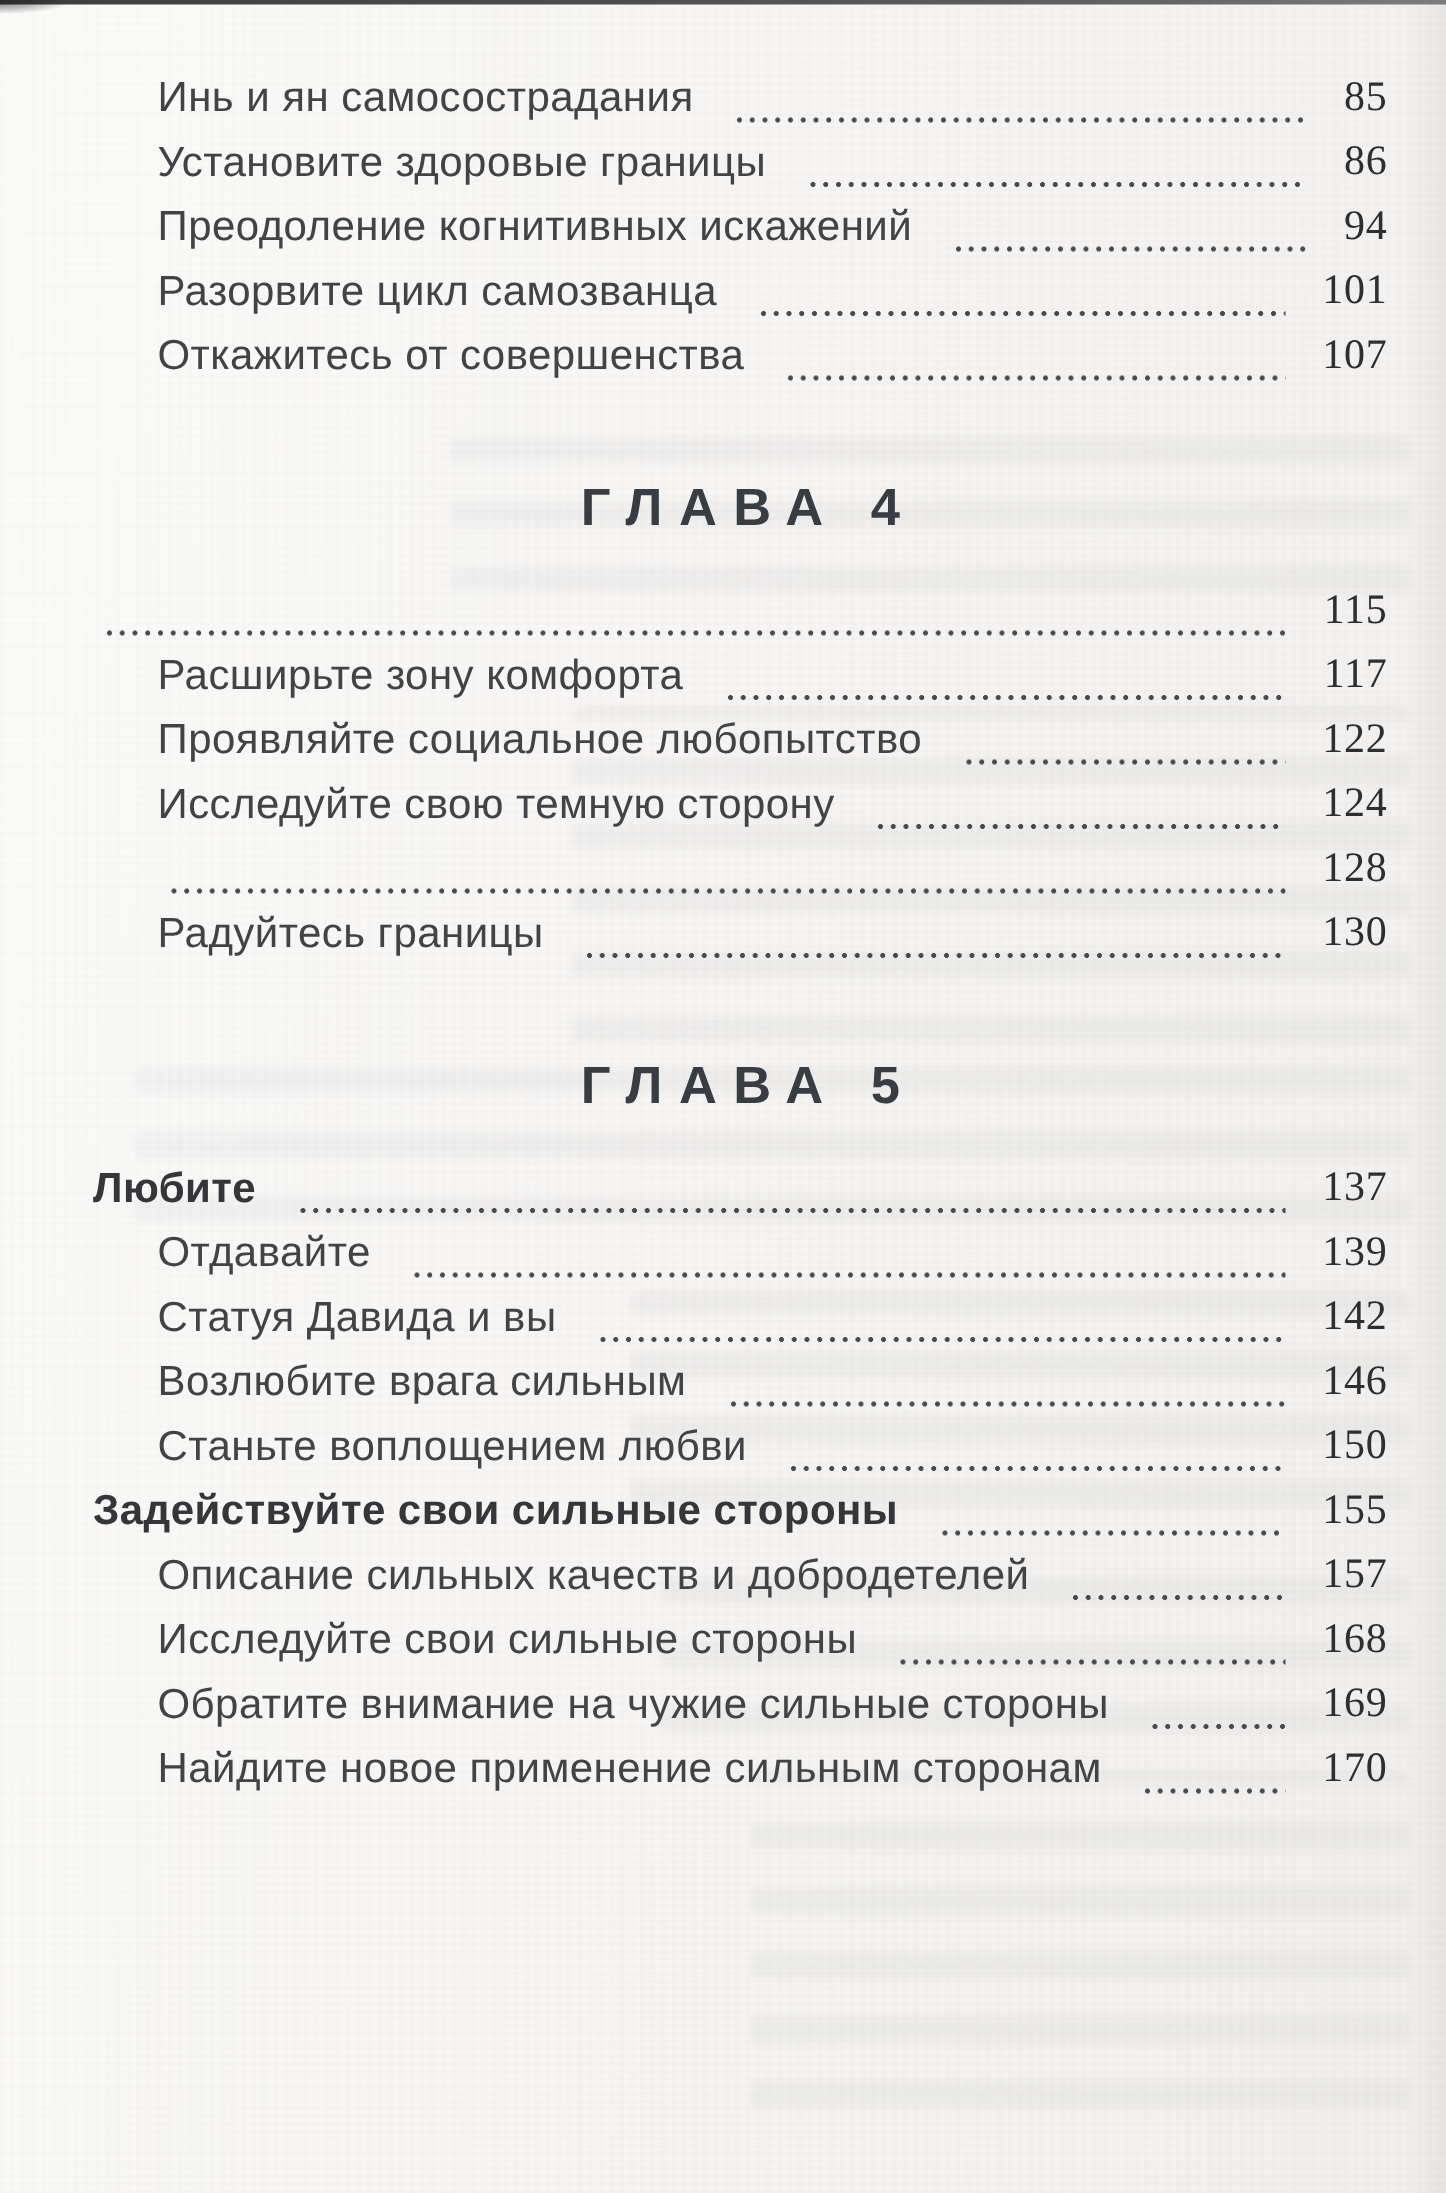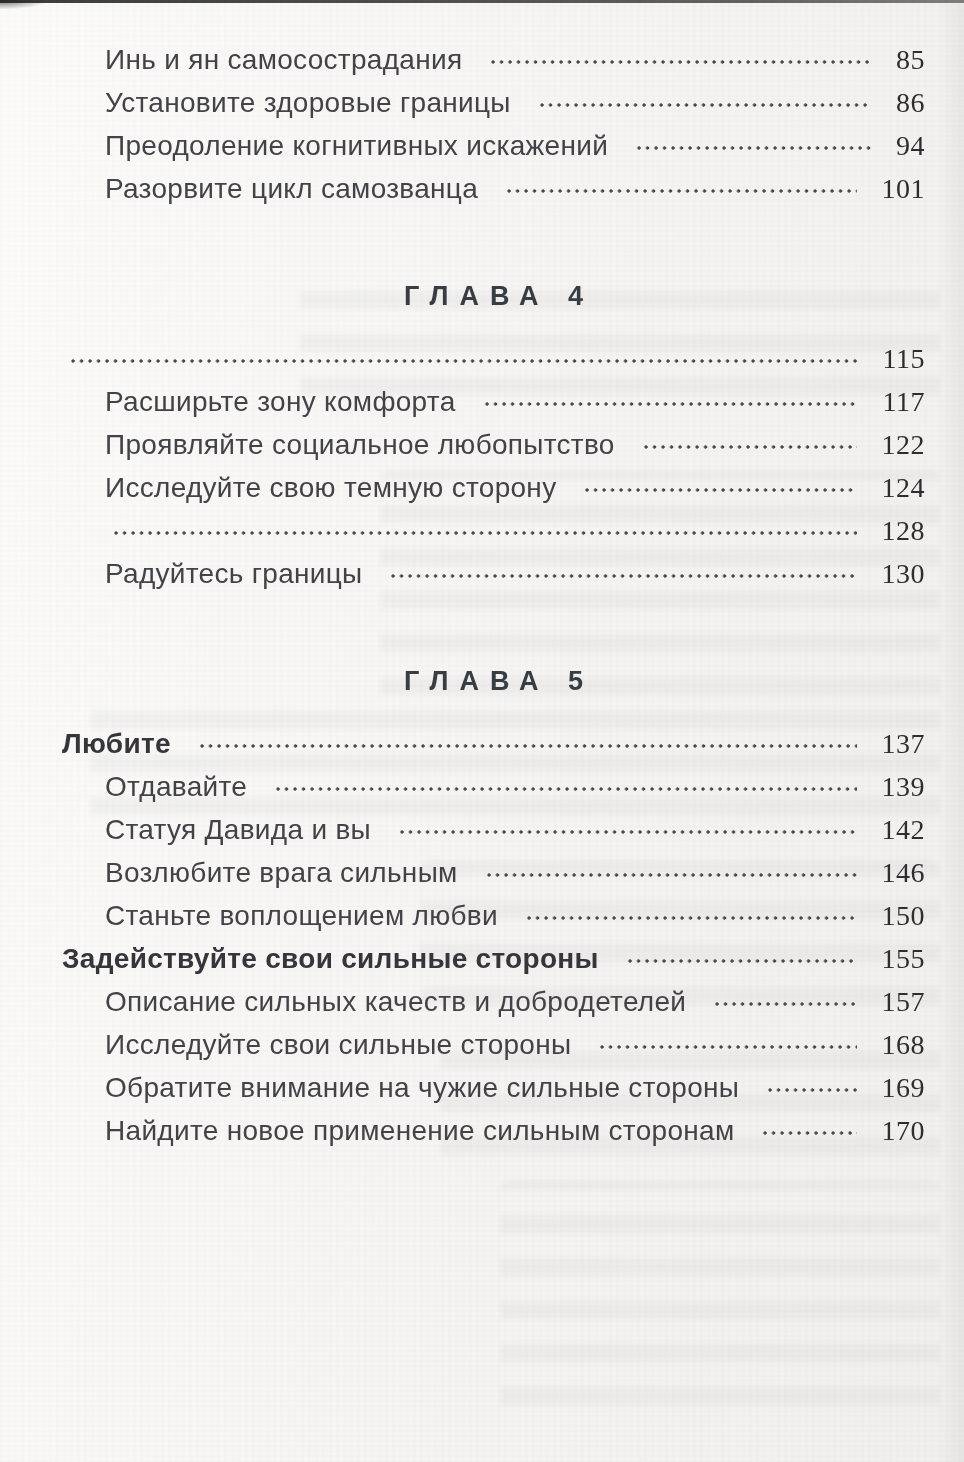--- a/index.html
+++ b/index.html
@@ -68,30 +68,30 @@
     position: absolute;
     top: 38px;
     left: 62px;
     width: 863px; 
   }
   .chapter-heading {
     margin: 66px 0 21px 0;
     height: 40px;
     line-height: 40px;
     text-align: center;
-    font-size: 27px;
+    font-size: 35px;
     font-weight: 600;
     letter-spacing: 11px;
     padding-left: 11px; 
     color: #383d44;
   }
   .entries { }
   .toc-entry {
     display: flex;
-    align-items: center;
+    align-items: flex-end;
     height: 43px;
     font-size: 28px;
     white-space: nowrap;
     gap: 20px;
   }
   .toc-entry.sub { padding-left: 43px; }
   .toc-entry.main .entry-title { font-weight: bold; color: #35353a; }
   .entry-title {
     flex: 0 0 auto;
     color: #434347;
@@ -151,20 +151,25 @@
     <span class="leader"></span>
     <span class="entry-page">94</span>
   </div>
 
   <div class="toc-entry sub">
     <span class="entry-title">Разорвите цикл самозванца</span>
     <span class="leader"></span>
     <span class="entry-page">101</span>
   </div>
 
+  <div class="toc-entry sub">
+    <span class="entry-title">Откажитесь от совершенства</span>
+    <span class="leader"></span>
+    <span class="entry-page">107</span>
+  </div>
 </div>
   </section>
 
   <section class="toc-section">
     <h2 class="chapter-heading">ГЛАВА 4</h2>
     <div class="entries">
   <div class="toc-entry main">
     <span class="leader"></span>
     <span class="entry-page">115</span>
   </div>

